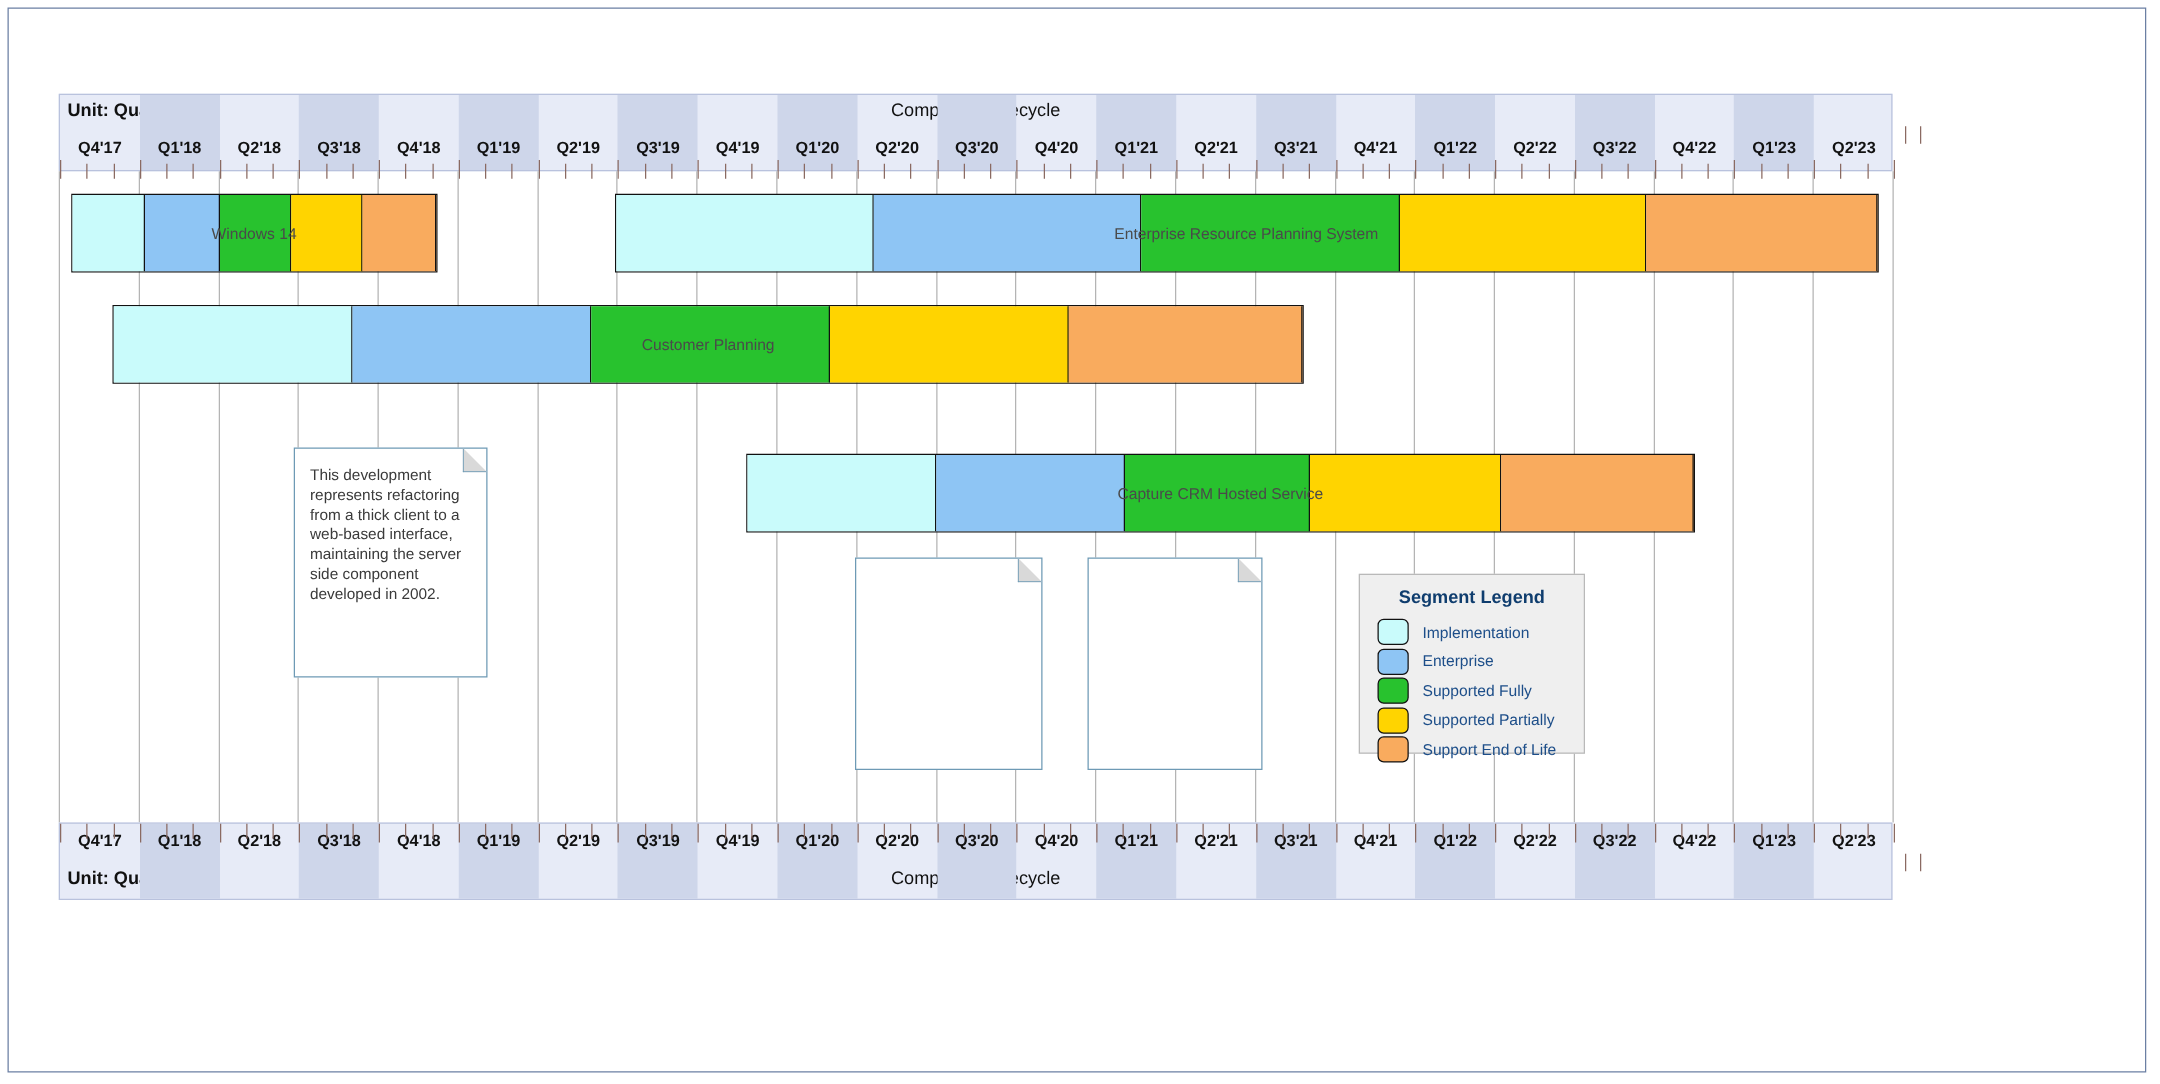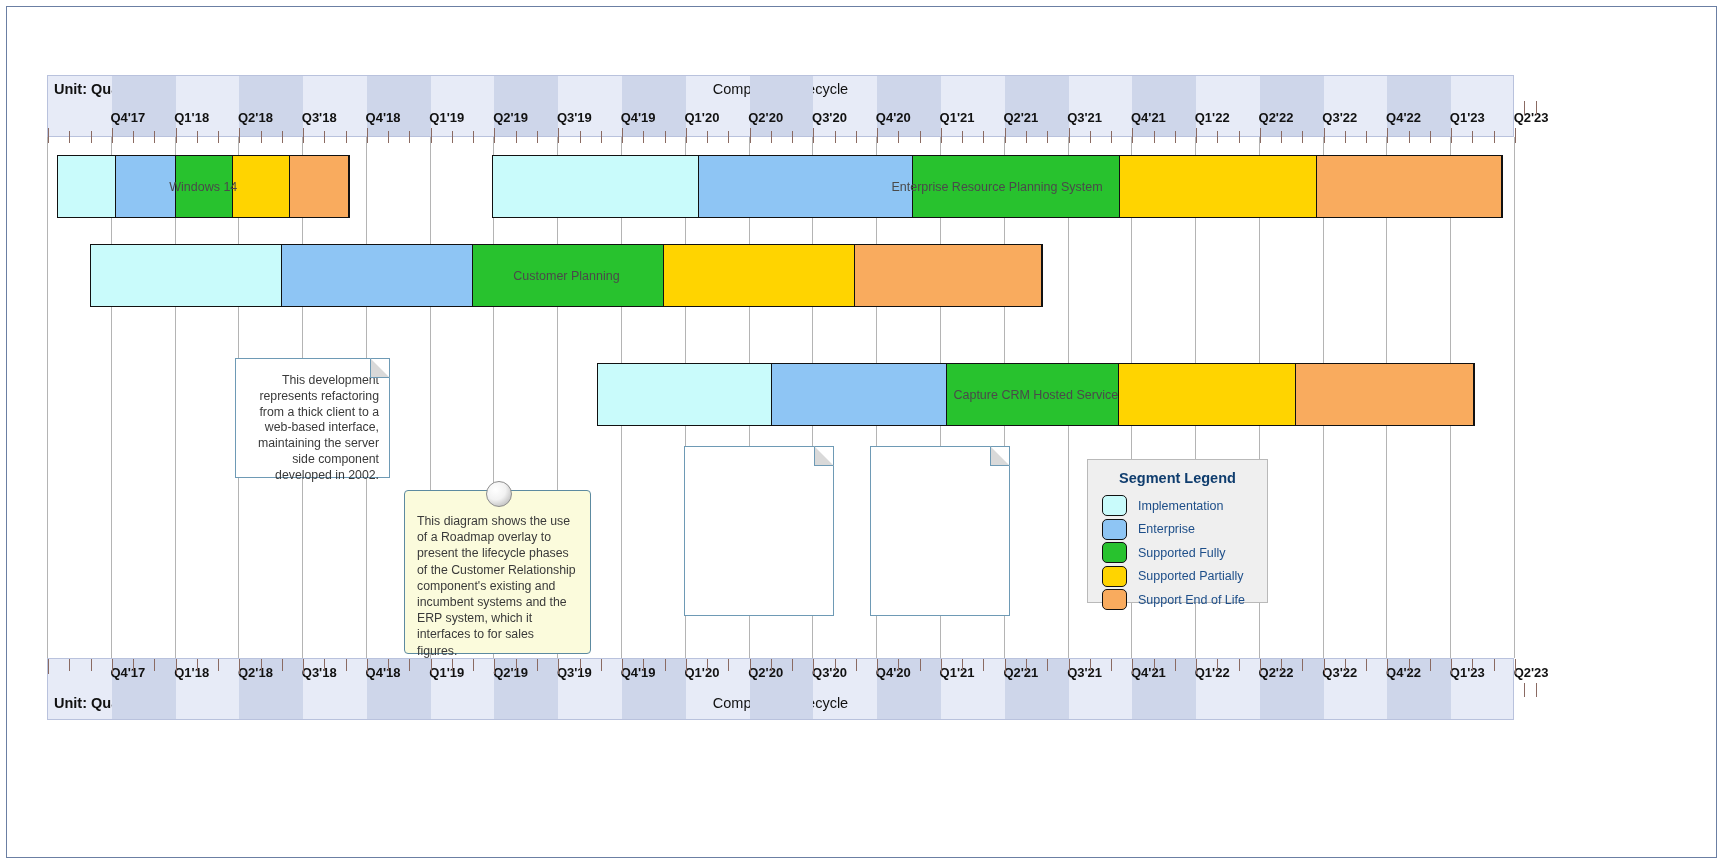--- a/index.html
+++ b/index.html
@@ -54,21 +54,21 @@
   .band-title{
     position:absolute; left:0; right:0; text-align:center;
     font-size:14.5px; color:#111; font-weight:normal;
   }
   .band-unit{
     position:absolute; font-size:14.5px; font-weight:bold; color:#111;
     white-space:nowrap;
   }
   .q-label{
     position:absolute; text-align:center; font-size:13px; color:#111;
-    font-weight:bold; white-space:nowrap;padding-left:48px;
+    font-weight:bold; white-space:nowrap;
   }
   .tick{
     position:absolute; width:1px; background:#8a6a62;
   }
 
   
   .outtick{ position:absolute; width:1px; background:#8a6a62; }
 
   
   #grid{ position:absolute; left:33px; top:98px; width:1467px; height:521px; }
@@ -290,38 +290,34 @@
         <span class="lclabel">Enterprise Resource Planning System</span>
     </div>
     <div class="lcbar" id="bar-2" style="left: 75.7343px; top: 205px; width: 953.55px;">
       <div class="seg" title="Implementation" style="background: rgb(201, 251, 251); width: 191.348px;"></div>
         <div class="seg" title="Development" style="background: rgb(142, 197, 244); width: 191.348px;"></div>
         <div class="seg" title="Supported Fully" style="background: rgb(40, 194, 46); width: 191.348px;"></div>
         <div class="seg" title="Supported Partially" style="background: rgb(255, 212, 0); width: 191.348px;"></div>
         <div class="seg" title="Support End of Life" style="background: rgb(249, 171, 94); width: 188.159px;"></div>
         <span class="lclabel">Customer Planning</span>
     </div>
-    <div class="lcbar" id="bar-3" style="left: 582.806px; top: 324px; width: 878px;">
+    <div class="lcbar" id="bar-3" style="left: 582.806px; top: 324px; width: 759px;">
       <div class="seg" title="Implementation" style="background: rgb(201, 251, 251); width: 184.97px;"></div>
         <div class="seg" title="Development" style="background: rgb(142, 197, 244); width: 184.97px;"></div>
         <div class="seg" title="Supported Fully" style="background: rgb(40, 194, 46); width: 181.78px;"></div>
         <div class="seg" title="Supported Partially" style="background: rgb(255, 212, 0); width: 188.159px;"></div>
         <div class="seg" title="Support End of Life" style="background: rgb(249, 171, 94); width: 188.159px;"></div>
         <span class="lclabel">Capture CRM Hosted Service</span>
     </div>
 
-    <div class="note" id="note-0" style="left:221px;top:319px;width:155px;height:120px;text-align:right;">
+    <div class="note" id="note-0" style="left:221px;top:319px;width:155px;height:184px;">
       <div class="fold"></div>
       <span>This development represents refactoring from a thick client to a web-based interface, maintaining the server side component developed in 2002.</span>
     </div>
 
-    <div id="note-diagram" style="left:390px;top:451px;width:187px;height:164px;">
-      <div id="note-pin" style="left:calc(50% - 12px);top:-10px;"></div>
-      <span>This diagram shows the use of a Roadmap overlay to present the lifecycle phases of the Customer Relationship component's existing and incumbent systems and the ERP system, which it interfaces to for sales figures.</span>
-    </div>
 
     <div class="note" id="note-2" style="left:670px;top:407px;width:150px;height:170px;">
       <div class="fold"></div>
     </div>
 
     <div class="note" id="note-3" style="left:856px;top:407px;width:140px;height:170px;">
       <div class="fold"></div>
     </div>
 
     <div id="legend" style="left:1073px;top:420px;width:181px;height:144px;">

